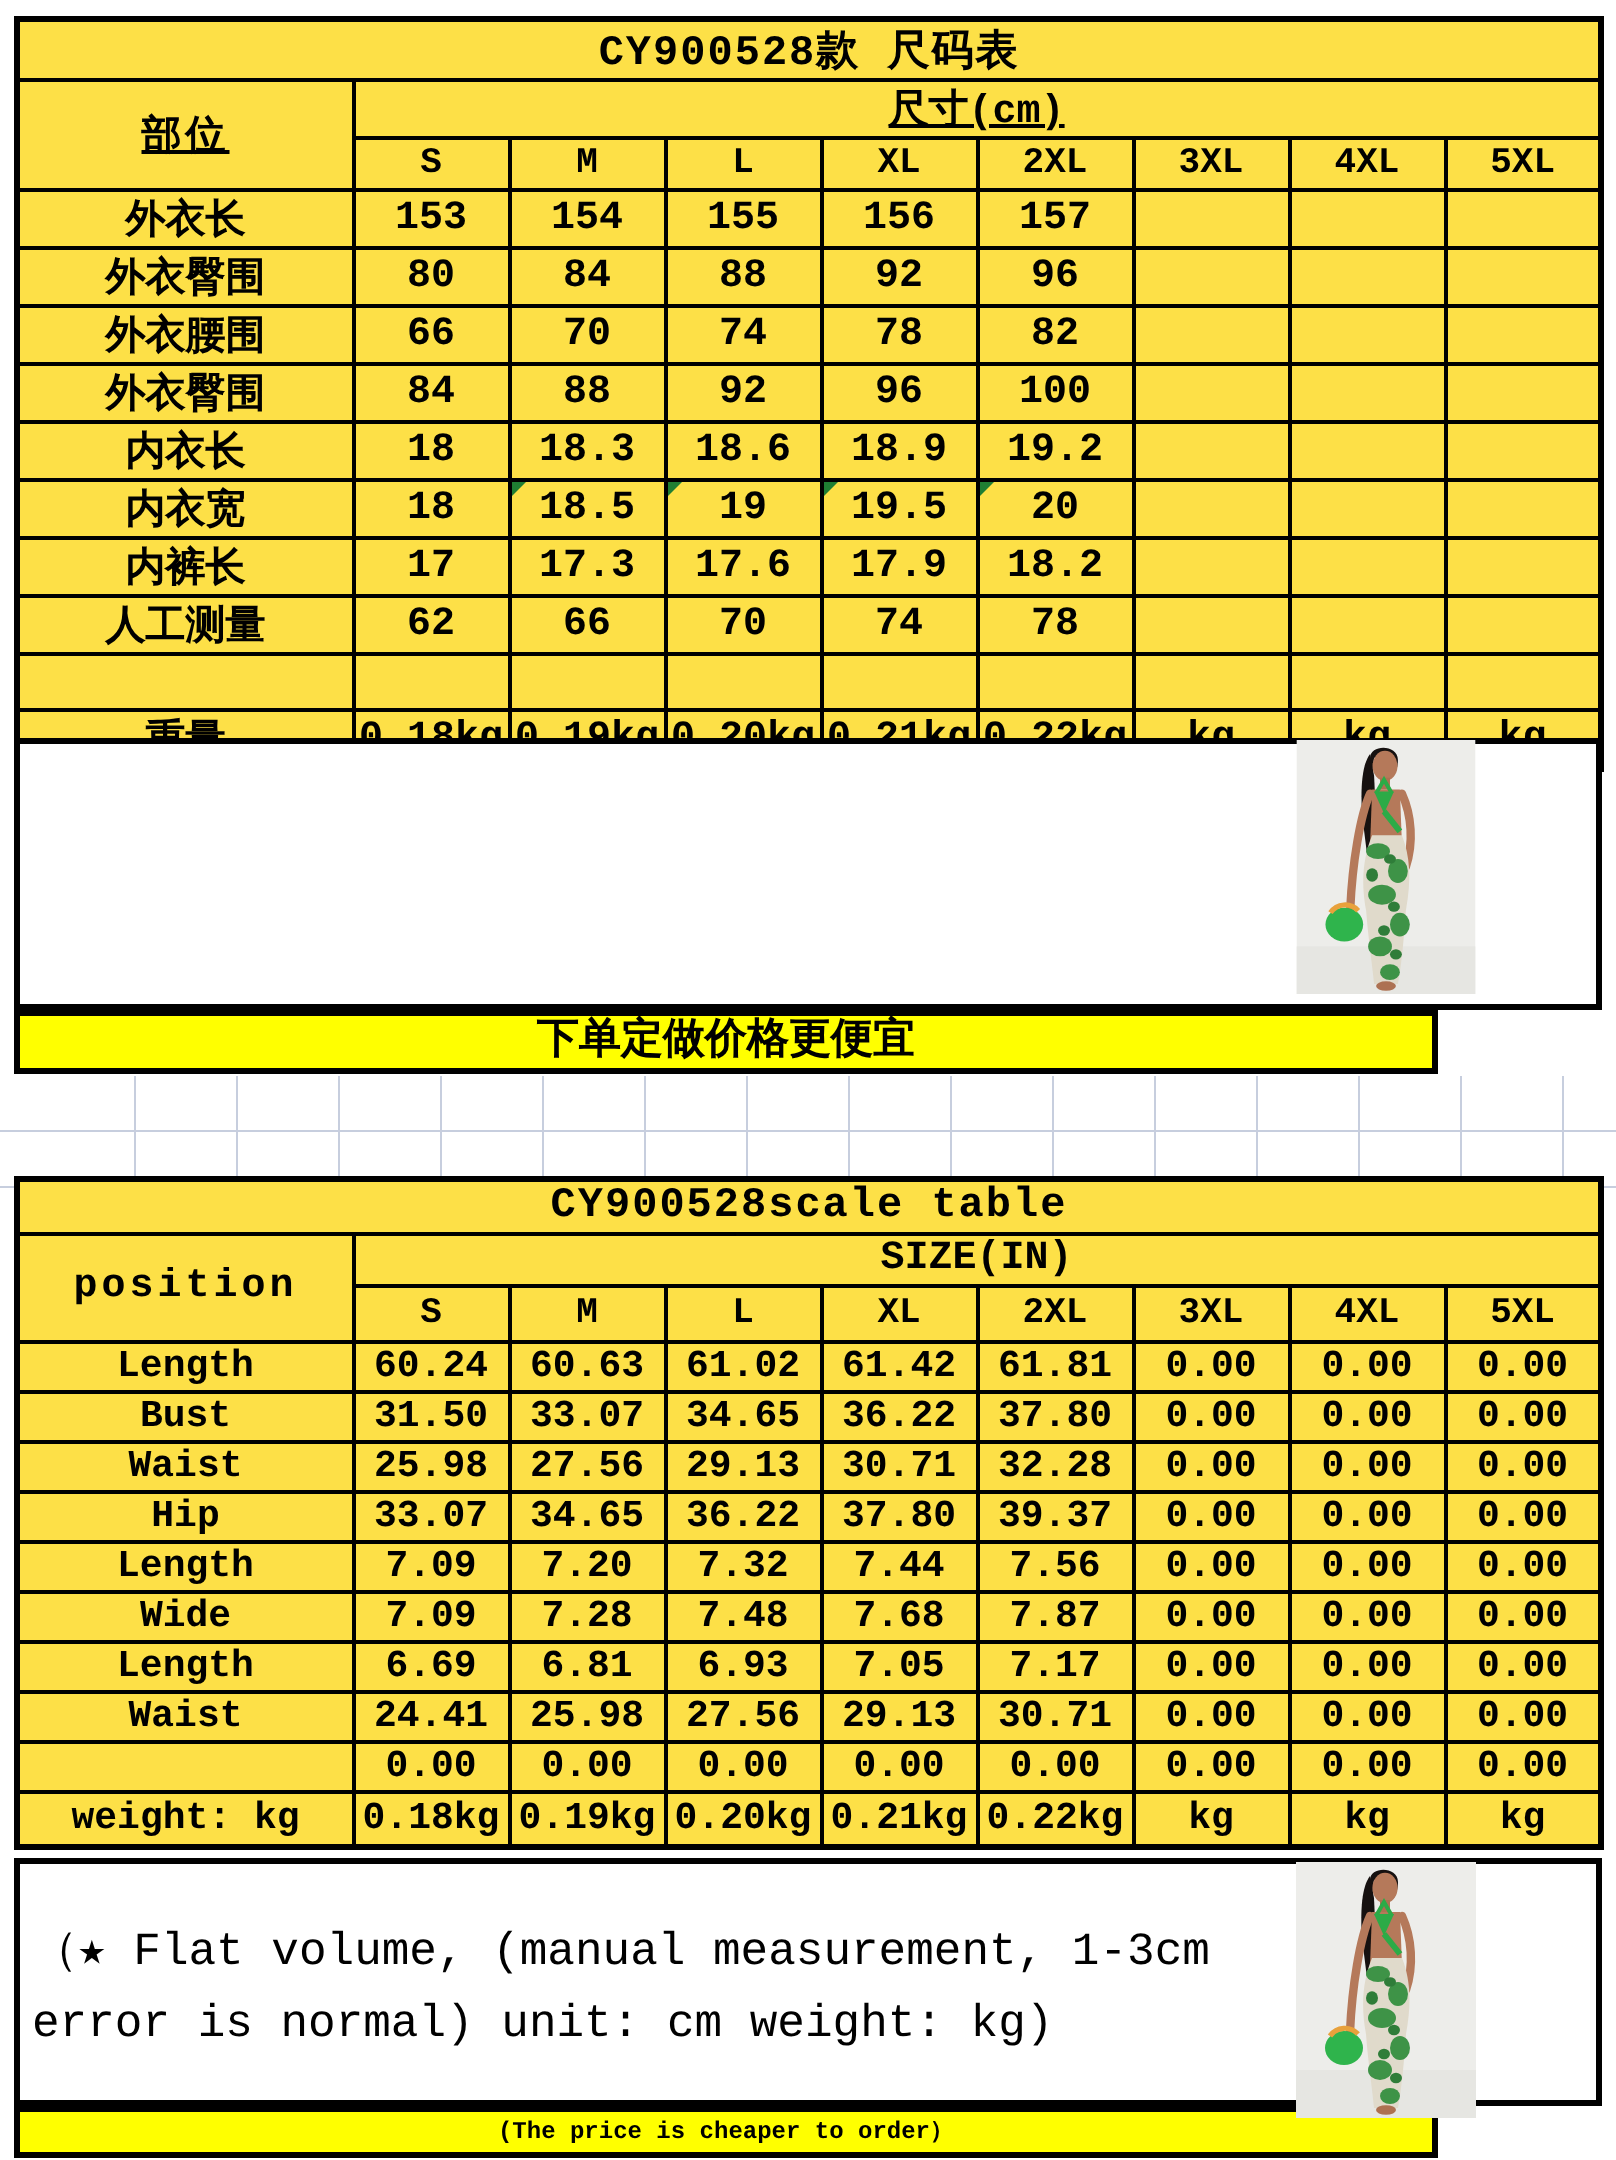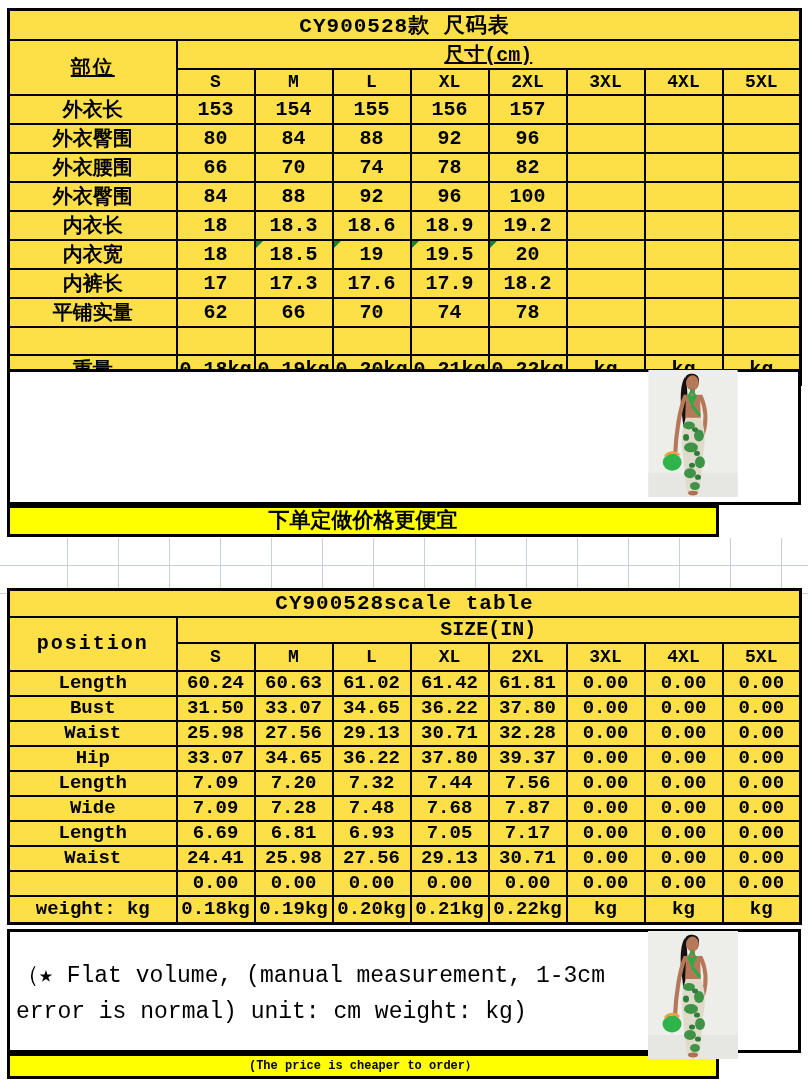--- a/index.html
+++ b/index.html
@@ -158,21 +158,21 @@
           <td>17</td>
           <td>17.3</td>
           <td>17.6</td>
           <td>17.9</td>
           <td>18.2</td>
           <td></td>
           <td></td>
           <td></td>
         </tr>
         <tr>
-          <td class="lab">平铺实量</td>
+          <td class="lab">人工测量</td>
           <td>62</td>
           <td>66</td>
           <td>70</td>
           <td>74</td>
           <td>78</td>
           <td></td>
           <td></td>
           <td></td>
         </tr>
         <tr>

